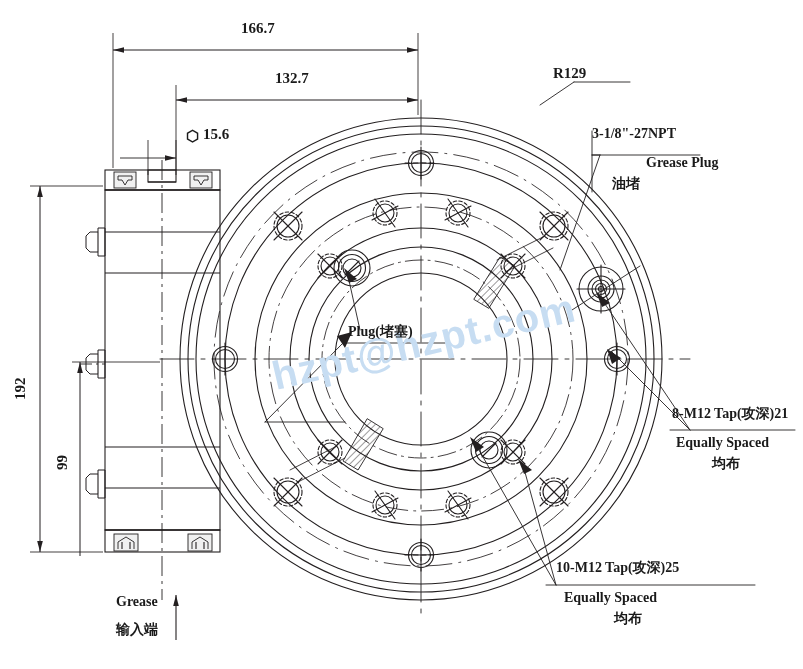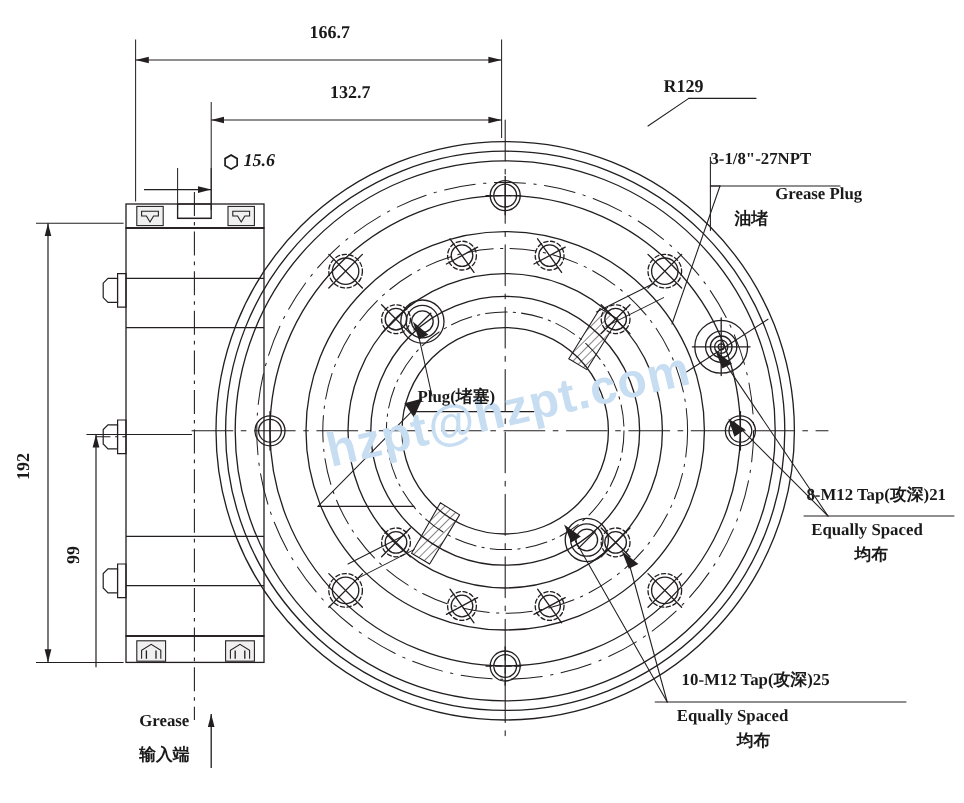--- a/index.html
+++ b/index.html
@@ -313,41 +313,41 @@
 
       <line x1="72" y1="362" x2="160" y2="362" stroke-width="0.85"></line>
       <line x1="80" y1="362" x2="80" y2="556" marker-start="url(#arrB)"></line>
 
       <line x1="176" y1="640" x2="176" y2="595" marker-end="url(#arrF)" stroke-width="1.1"></line>
     </g>
   </svg>
 
   <div class="wm" style="left:268px; top:355px;">hzpt@hzpt.com</div>
 
-  <div class="lbl dim" style="left:258px; top:20px;text-align:right;">166.7</div>
+  <div class="lbl dim" style="left:241px; top:20px;text-align:right;">166.7</div>
   <div class="lbl dim" style="left:275px; top:70px;font-family:Liberation Serif, serif;">132.7</div>
 
   <div class="lbl dim" style="left:186px; top:128px;">⬡</div>
-  <div class="lbl dim" style="left:203px; top:126px;font-style:italic;">15.6</div>
+  <div class="lbl dim" style="left:203px; top:126px;">15.6</div>
 
   <div class="lbl dim rot" style="left:12px; top:400px; transform:rotate(-90deg);">192</div>
   <div class="lbl dim rot" style="left:54px; top:470px; transform:rotate(-90deg);">99</div>
 
   <div class="lbl dim" style="left:553px; top:65px;">R129</div>
 
   <div class="lbl note" style="left:592px; top:126px;">3-1/8"-27NPT</div>
   <div class="lbl note" style="left:598px; top:155px;padding-left:48px;">Grease Plug</div>
   <div class="lbl note-cn" style="left:612px; top:176px;">油堵</div>
 
   <div class="lbl note" style="left:348px; top:324px;text-align:center;">Plug(堵塞)</div>
 
   <div class="lbl note" style="left:672px; top:406px;">8-M12 Tap(攻深)21</div>
   <div class="lbl note" style="left:676px; top:435px;">Equally Spaced</div>
   <div class="lbl note-cn" style="left:712px; top:456px;">均布</div>
 
-  <div class="lbl note" style="left:568px; top:560px;">10-M12 Tap(攻深)25</div>
+  <div class="lbl note" style="left:556px; top:560px;">10-M12 Tap(攻深)25</div>
   <div class="lbl note" style="left:564px; top:590px;">Equally Spaced</div>
   <div class="lbl note-cn" style="left:614px; top:611px;">均布</div>
 
   <div class="lbl note" style="left:116px; top:594px;">Grease</div>
   <div class="lbl note-cn" style="left:116px; top:622px;">输入端</div>
 
 </div>
 
 </body></html>

